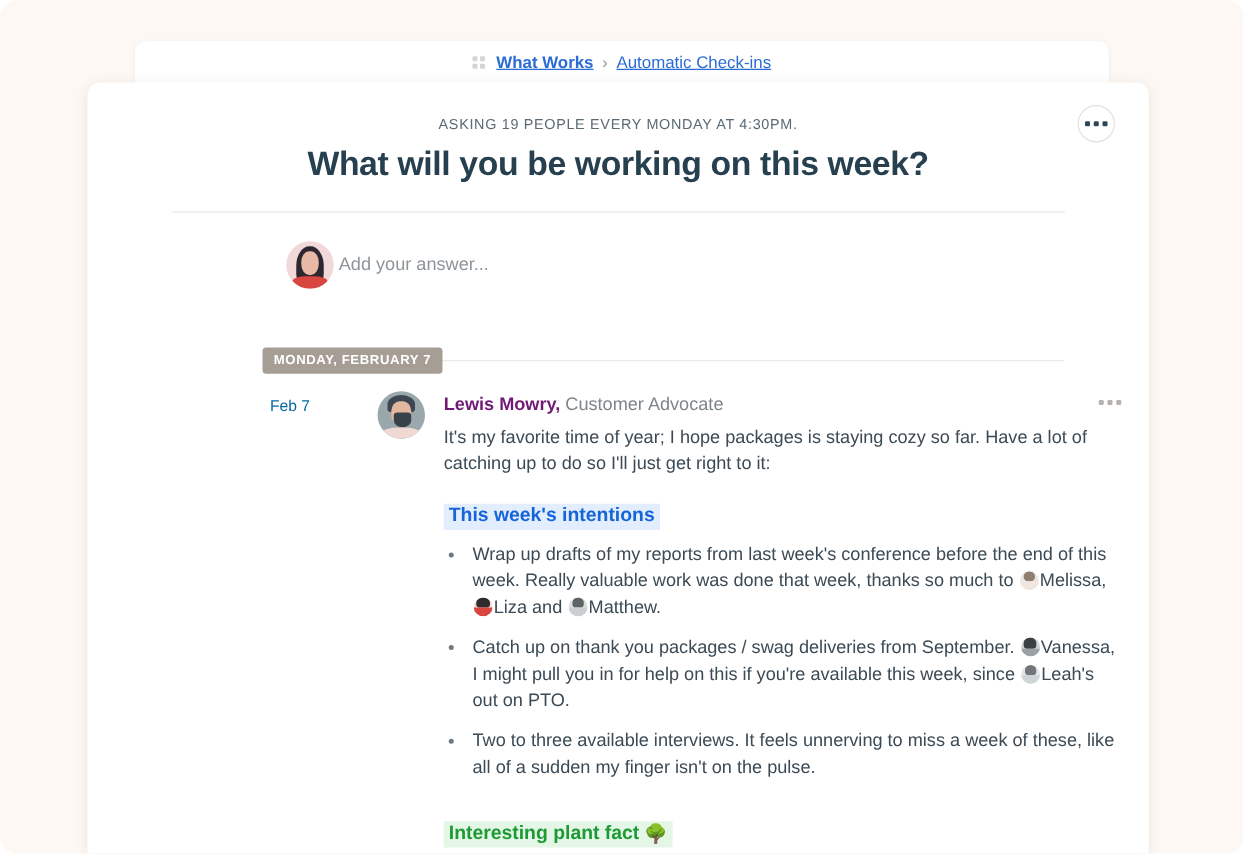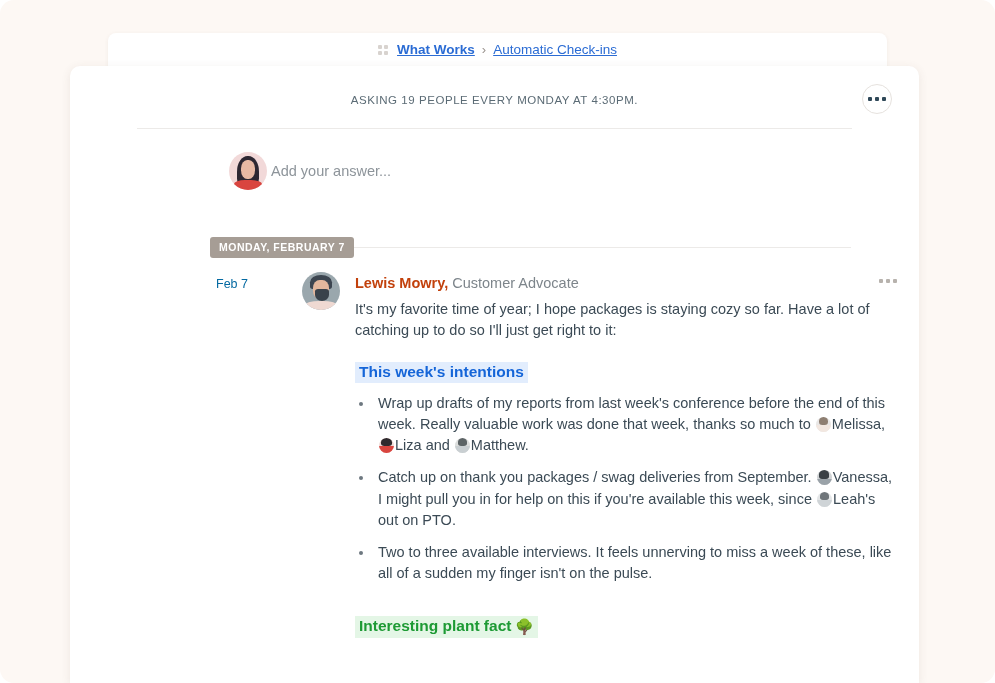--- a/index.html
+++ b/index.html
@@ -254,21 +254,21 @@
     gap: 15px;
     margin-left: 92px;
   }
   #post-content { flex: 1; min-width: 0; max-width: 548px; }
 
   #post-author-line {
     font-size: 14.5px;
     line-height: 1.3;
     margin-top: 2px;
   }
-  #author-name { font-weight: bold; color: #c2410c; }
+  #author-name { font-weight: bold; color: #701a75; }
   #author-role { color: #7d858b; }
 
   .post-para {
     margin-top: 6px;
     font-size: 14.5px;
     line-height: 1.45;
     color: #3b4a55;
   }
 
   .section-heading {
@@ -353,20 +353,21 @@
   <div id="main-card">
 
     <div id="card-menu-button">
       <i></i>
       <i></i>
       <i></i>
     </div>
 
     <div id="question-header">
       <div id="asking-line">ASKING 19 PEOPLE EVERY MONDAY AT 4:30PM.</div>
+      <h1 id="question-title">What will you be working on this week?</h1>
     </div>
     <div id="header-divider"></div>
 
     <div id="answer-composer">
       <div class="avatar av-lg avatar-woman">
         <span class="hair"></span>
           <span class="face"></span>
           <span class="body"></span>
       </div>
       <div id="composer-placeholder">Add your answer...</div>

